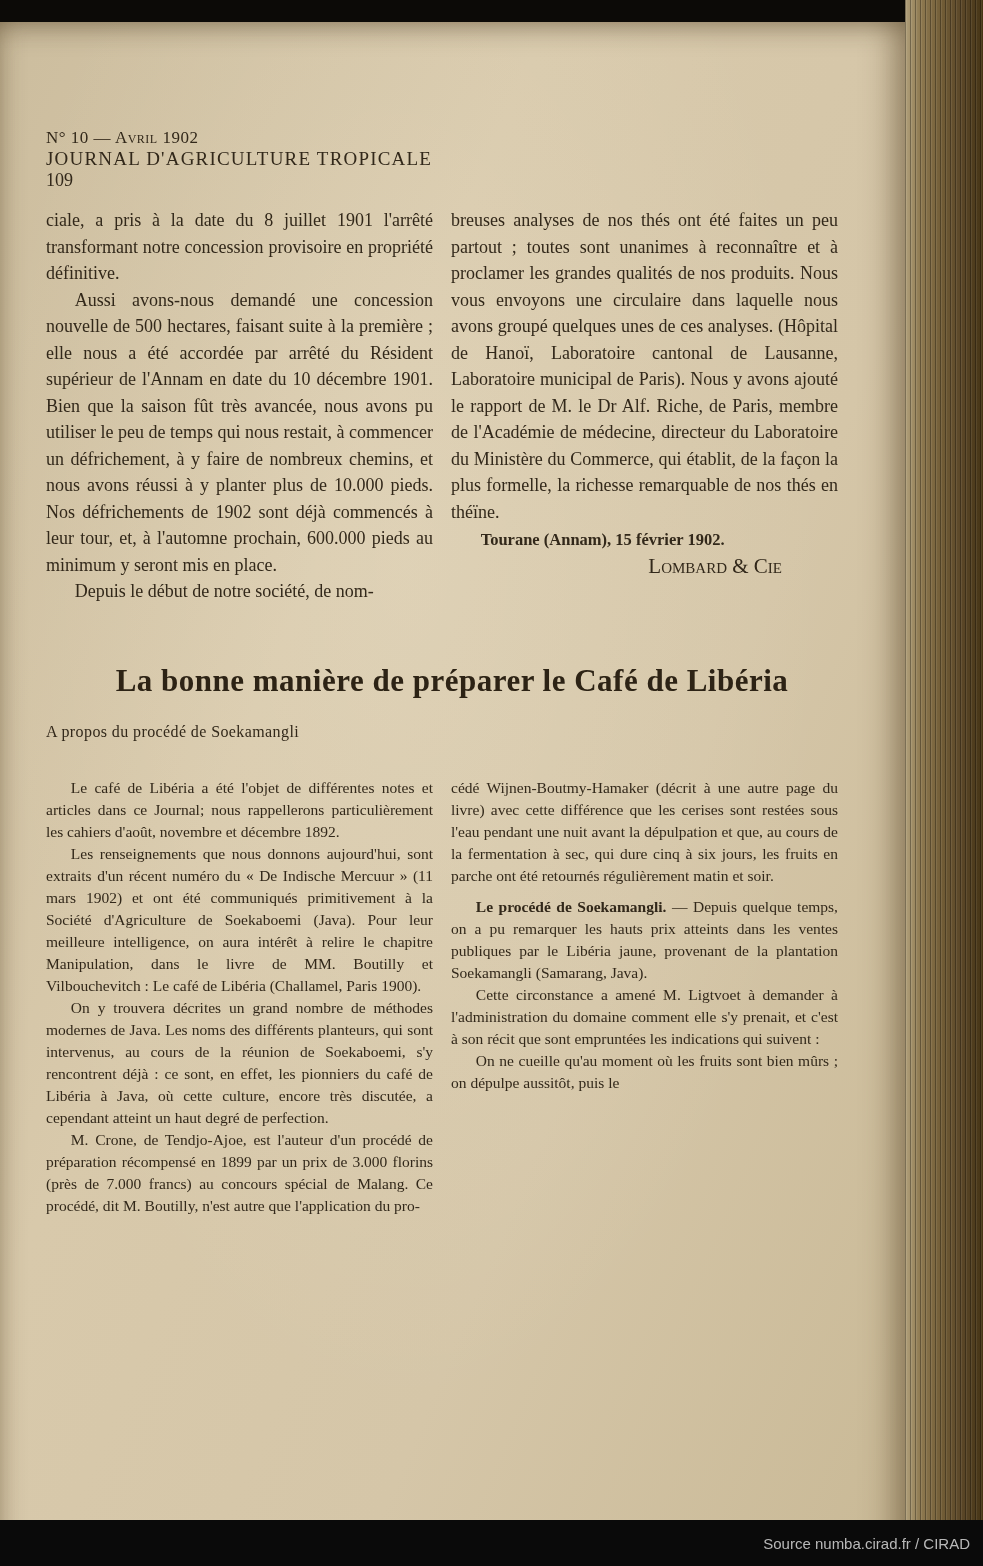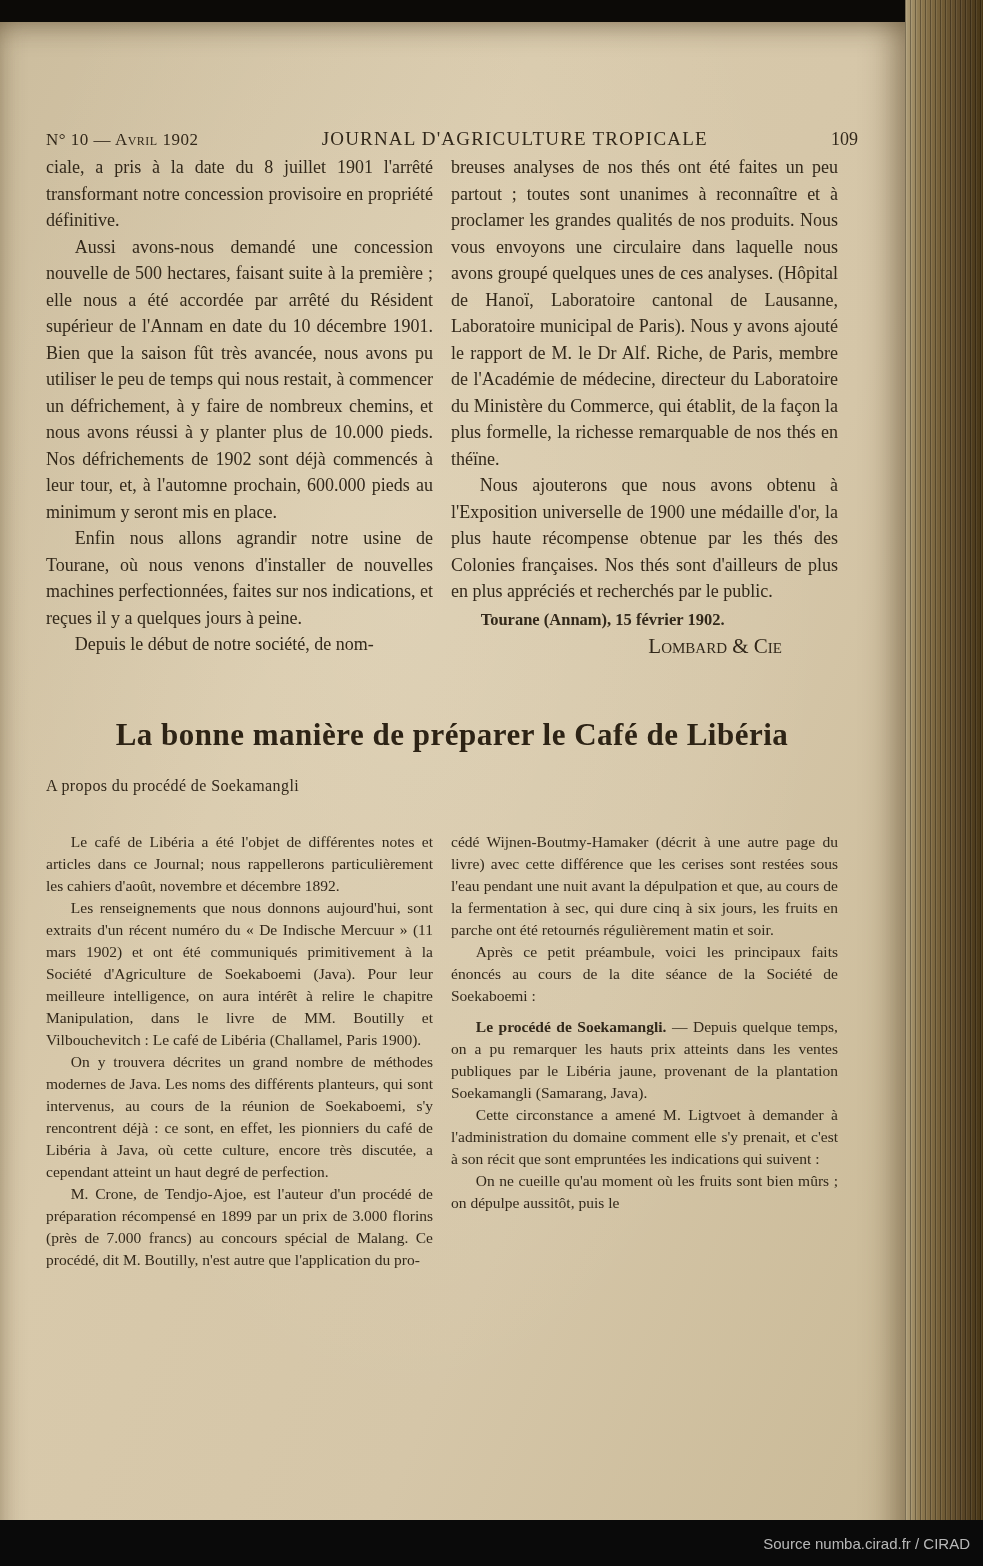--- a/index.html
+++ b/index.html
@@ -29,21 +29,22 @@
     position: relative;
     margin: 0 47px 0 46px;
     padding-top: 106px;
     color: #32281a;
   }
   
   .page-header {
     display: flex;
     align-items: baseline;
     justify-content: space-between;
-    margin-bottom: 4px;
+    margin-bottom: 16px;
+    flex-direction: column;
   }
   .issue {
     font-variant: small-caps;
     font-size: 17px;
     letter-spacing: 0.5px;
     white-space: nowrap;
   }
   .journal {
     font-size: 19px;
     letter-spacing: 1.2px;
@@ -142,44 +143,41 @@
       <header class="page-header">
         <span class="issue">N° 10 — Avril 1902</span>
         <span class="journal">JOURNAL D'AGRICULTURE TROPICALE</span>
         <span class="pageno">109</span>
       </header>
 
       <section class="columns article1">
         <div class="col">
           <p class="para noindent">ciale, a pris à la date du 8 juillet 1901 l'arrêté transformant notre concession provisoire en propriété définitive.</p>
           <p class="para">Aussi avons-nous demandé une concession nouvelle de 500 hectares, faisant suite à la première ; elle nous a été accordée par arrêté du Résident supérieur de l'Annam en date du 10 décembre 1901. Bien que la saison fût très avancée, nous avons pu utiliser le peu de temps qui nous restait, à commencer un défrichement, à y faire de nombreux chemins, et nous avons réussi à y planter plus de 10.000 pieds. Nos défrichements de 1902 sont déjà commencés à leur tour, et, à l'automne prochain, 600.000 pieds au minimum y seront mis en place.</p>
-          <p class="para">Enfin nous allons agrandir notre usine de Tourane, où nous venons d'installer de nouvelles machines perfectionnées, faites sur nos indications, et reçues il y a quelques jours à peine.</p>
           <p class="para">Depuis le début de notre société, de nom-</p>
         </div>
         <div class="col">
           <p class="para noindent">breuses analyses de nos thés ont été faites un peu partout ; toutes sont unanimes à reconnaître et à proclamer les grandes qualités de nos produits. Nous vous envoyons une circulaire dans laquelle nous avons groupé quelques unes de ces analyses. (Hôpital de Hanoï, Laboratoire cantonal de Lausanne, Laboratoire municipal de Paris). Nous y avons ajouté le rapport de M. le Dr Alf. Riche, de Paris, membre de l'Académie de médecine, directeur du Laboratoire du Ministère du Commerce, qui établit, de la façon la plus formelle, la richesse remarquable de nos thés en théïne.</p>
-          <p class="para">Nous ajouterons que nous avons obtenu à l'Exposition universelle de 1900 une médaille d'or, la plus haute récompense obtenue par les thés des Colonies françaises. Nos thés sont d'ailleurs de plus en plus appréciés et recherchés par le public.</p>
           <p class="dateline">Tourane (Annam), 15 février 1902.</p>
           <p class="signature">Lombard &amp; Cie</p>
         </div>
       </section>
 
       <h1 class="article-title">La bonne manière de préparer le Café de Libéria</h1>
       <div class="article-subtitle">A propos du procédé de Soekamangli</div>
 
       <section class="columns article2">
         <div class="col">
           <p class="para">Le café de Libéria a été l'objet de différentes notes et articles dans ce Journal; nous rappellerons particulièrement les cahiers d'août, novembre et décembre 1892.</p>
           <p class="para">Les renseignements que nous donnons aujourd'hui, sont extraits d'un récent numéro du « De Indische Mercuur » (11 mars 1902) et ont été communiqués primitivement à la Société d'Agriculture de Soekaboemi (Java). Pour leur meilleure intelligence, on aura intérêt à relire le chapitre Manipulation, dans le livre de MM. Boutilly et Vilbouchevitch : Le café de Libéria (Challamel, Paris 1900).</p>
           <p class="para">On y trouvera décrites un grand nombre de méthodes modernes de Java. Les noms des différents planteurs, qui sont intervenus, au cours de la réunion de Soekaboemi, s'y rencontrent déjà : ce sont, en effet, les pionniers du café de Libéria à Java, où cette culture, encore très discutée, a cependant atteint un haut degré de perfection.</p>
           <p class="para">M. Crone, de Tendjo-Ajoe, est l'auteur d'un procédé de préparation récompensé en 1899 par un prix de 3.000 florins (près de 7.000 francs) au concours spécial de Malang. Ce procédé, dit M. Boutilly, n'est autre que l'application du pro-</p>
         </div>
         <div class="col">
           <p class="para noindent">cédé Wijnen-Boutmy-Hamaker (décrit à une autre page du livre) avec cette différence que les cerises sont restées sous l'eau pendant une nuit avant la dépulpation et que, au cours de la fermentation à sec, qui dure cinq à six jours, les fruits en parche ont été retournés régulièrement matin et soir.</p>
-          <p class="para">Après ce petit préambule, voici les principaux faits énoncés au cours de la dite séance de la Société de Soekaboemi :</p>
           <p class="para space-above"><strong class="runin">Le procédé de Soekamangli.</strong><span> — Depuis quelque temps, on a pu remarquer les hauts prix atteints dans les ventes publiques par le Libéria jaune, provenant de la plantation Soekamangli (Samarang, Java).</span></p>
           <p class="para">Cette circonstance a amené M. Ligtvoet à demander à l'administration du domaine comment elle s'y prenait, et c'est à son récit que sont empruntées les indications qui suivent :</p>
           <p class="para">On ne cueille qu'au moment où les fruits sont bien mûrs ; on dépulpe aussitôt, puis le</p>
         </div>
       </section>
 
     </div>
   </div>
 
   <div class="book-edge"></div>

